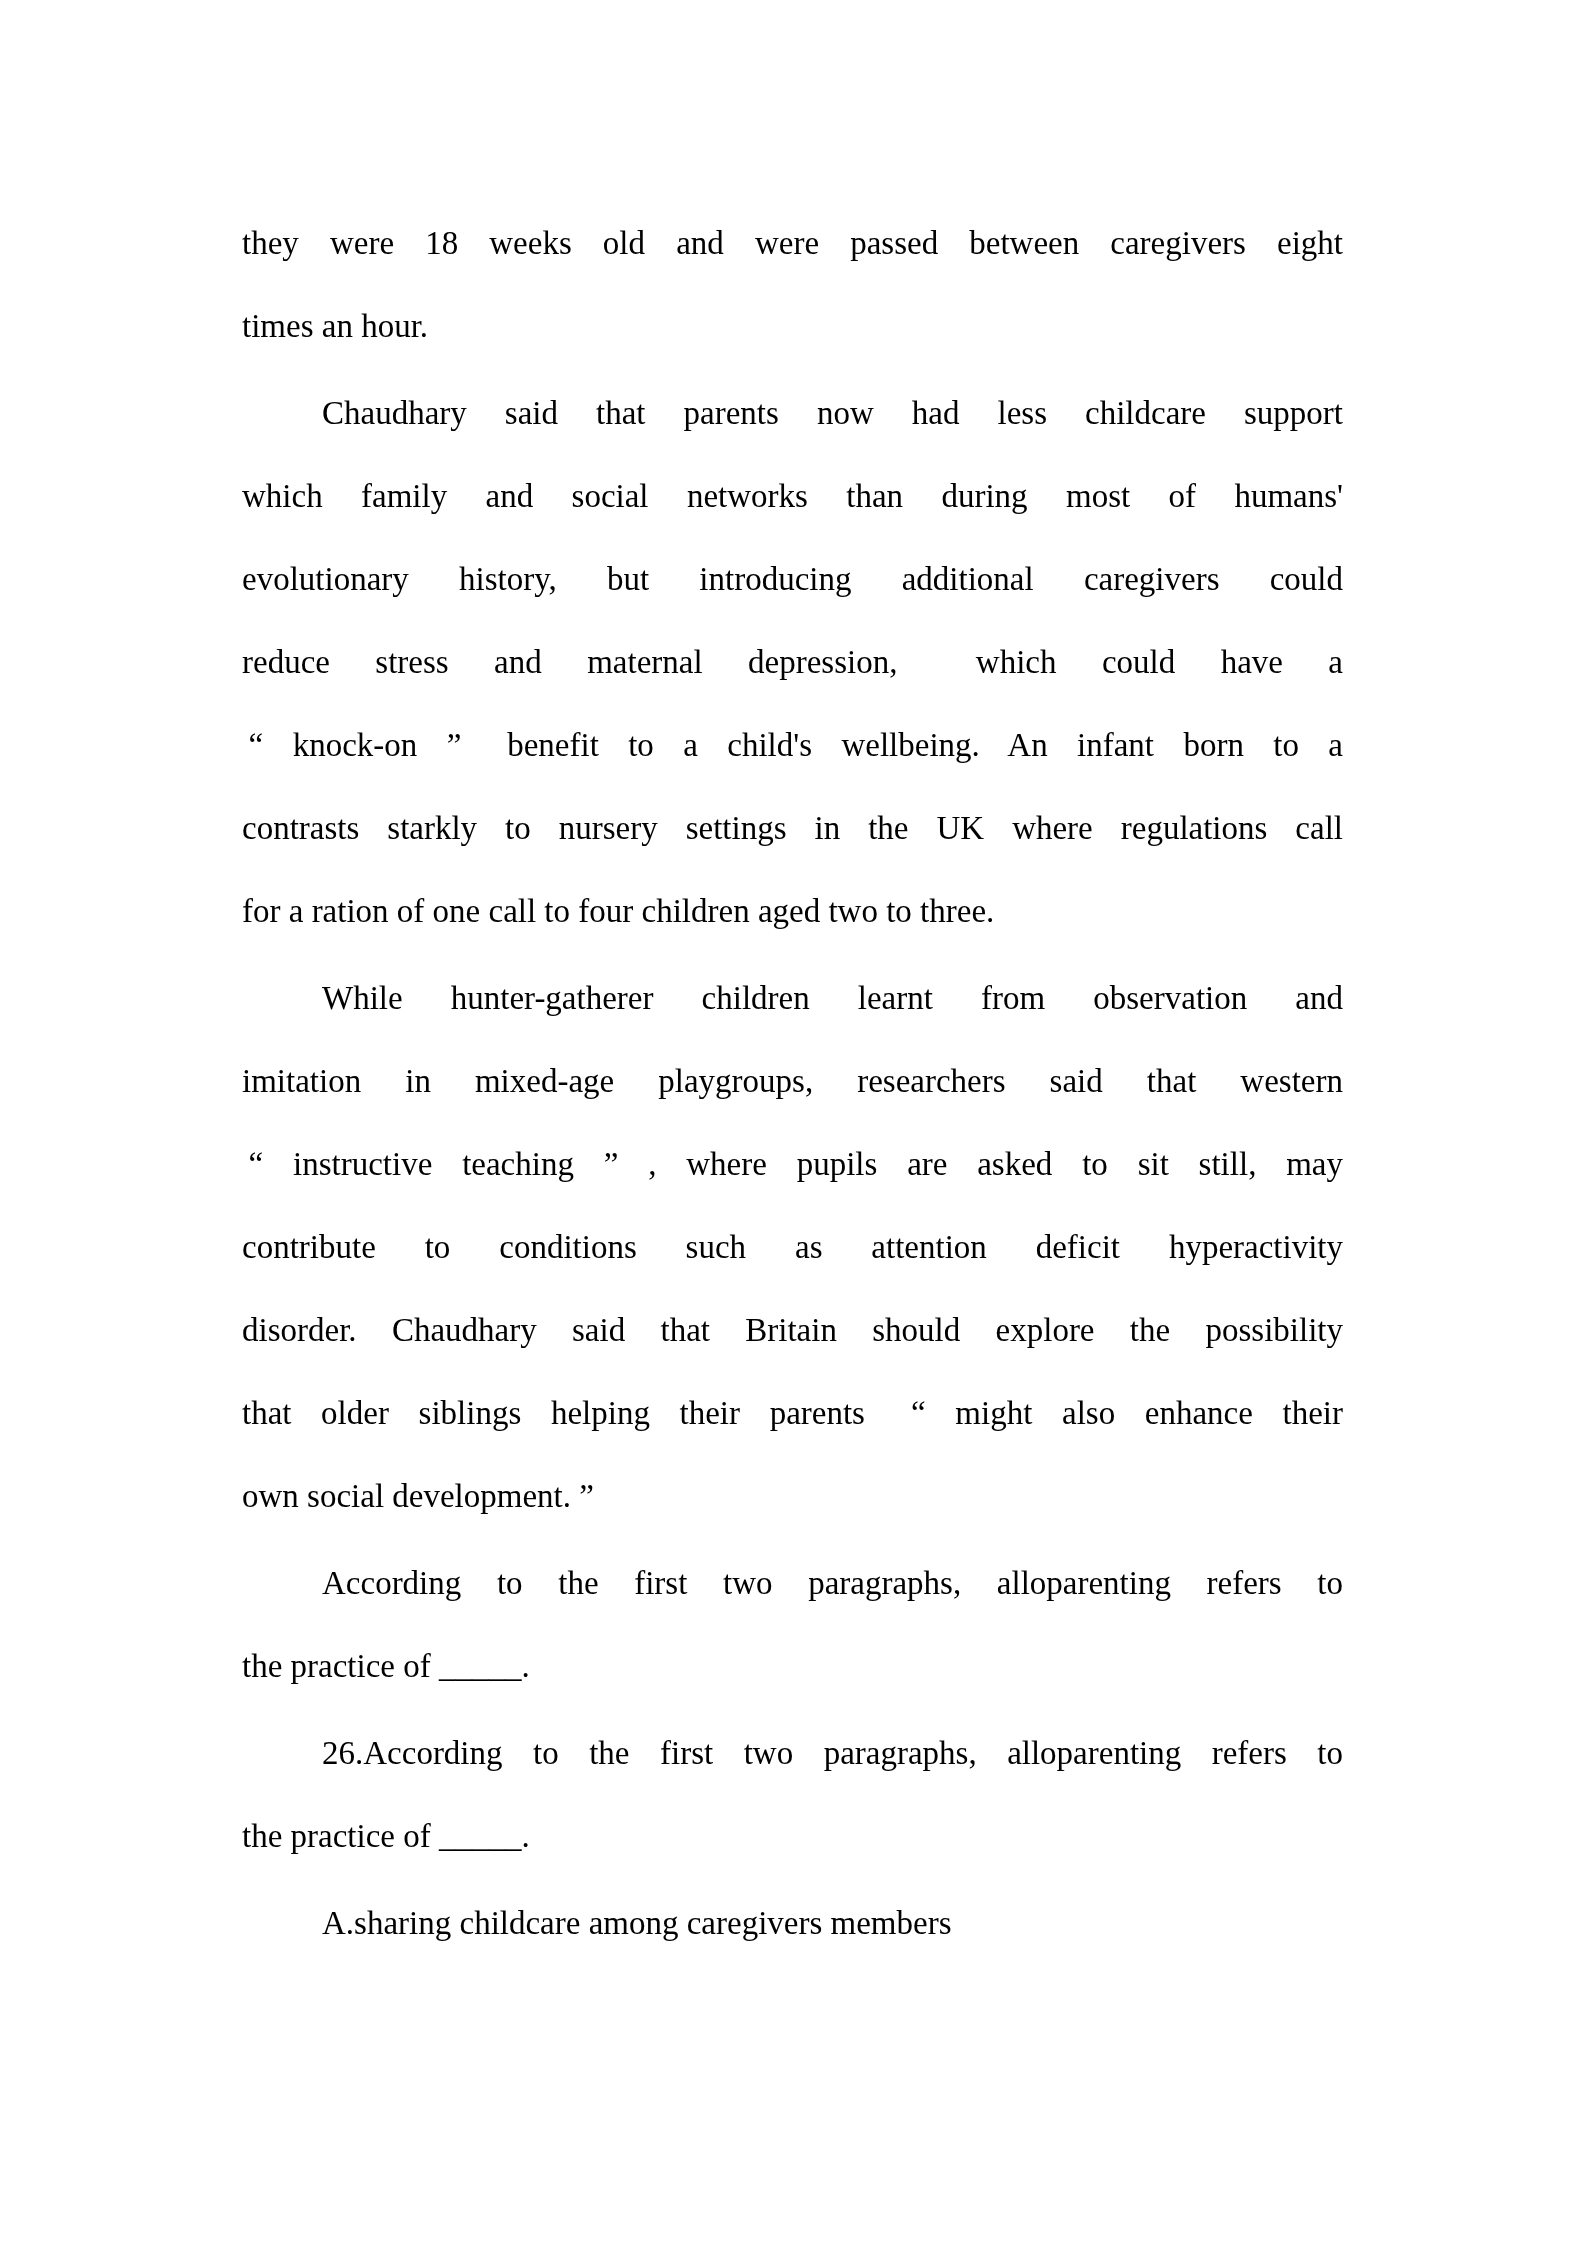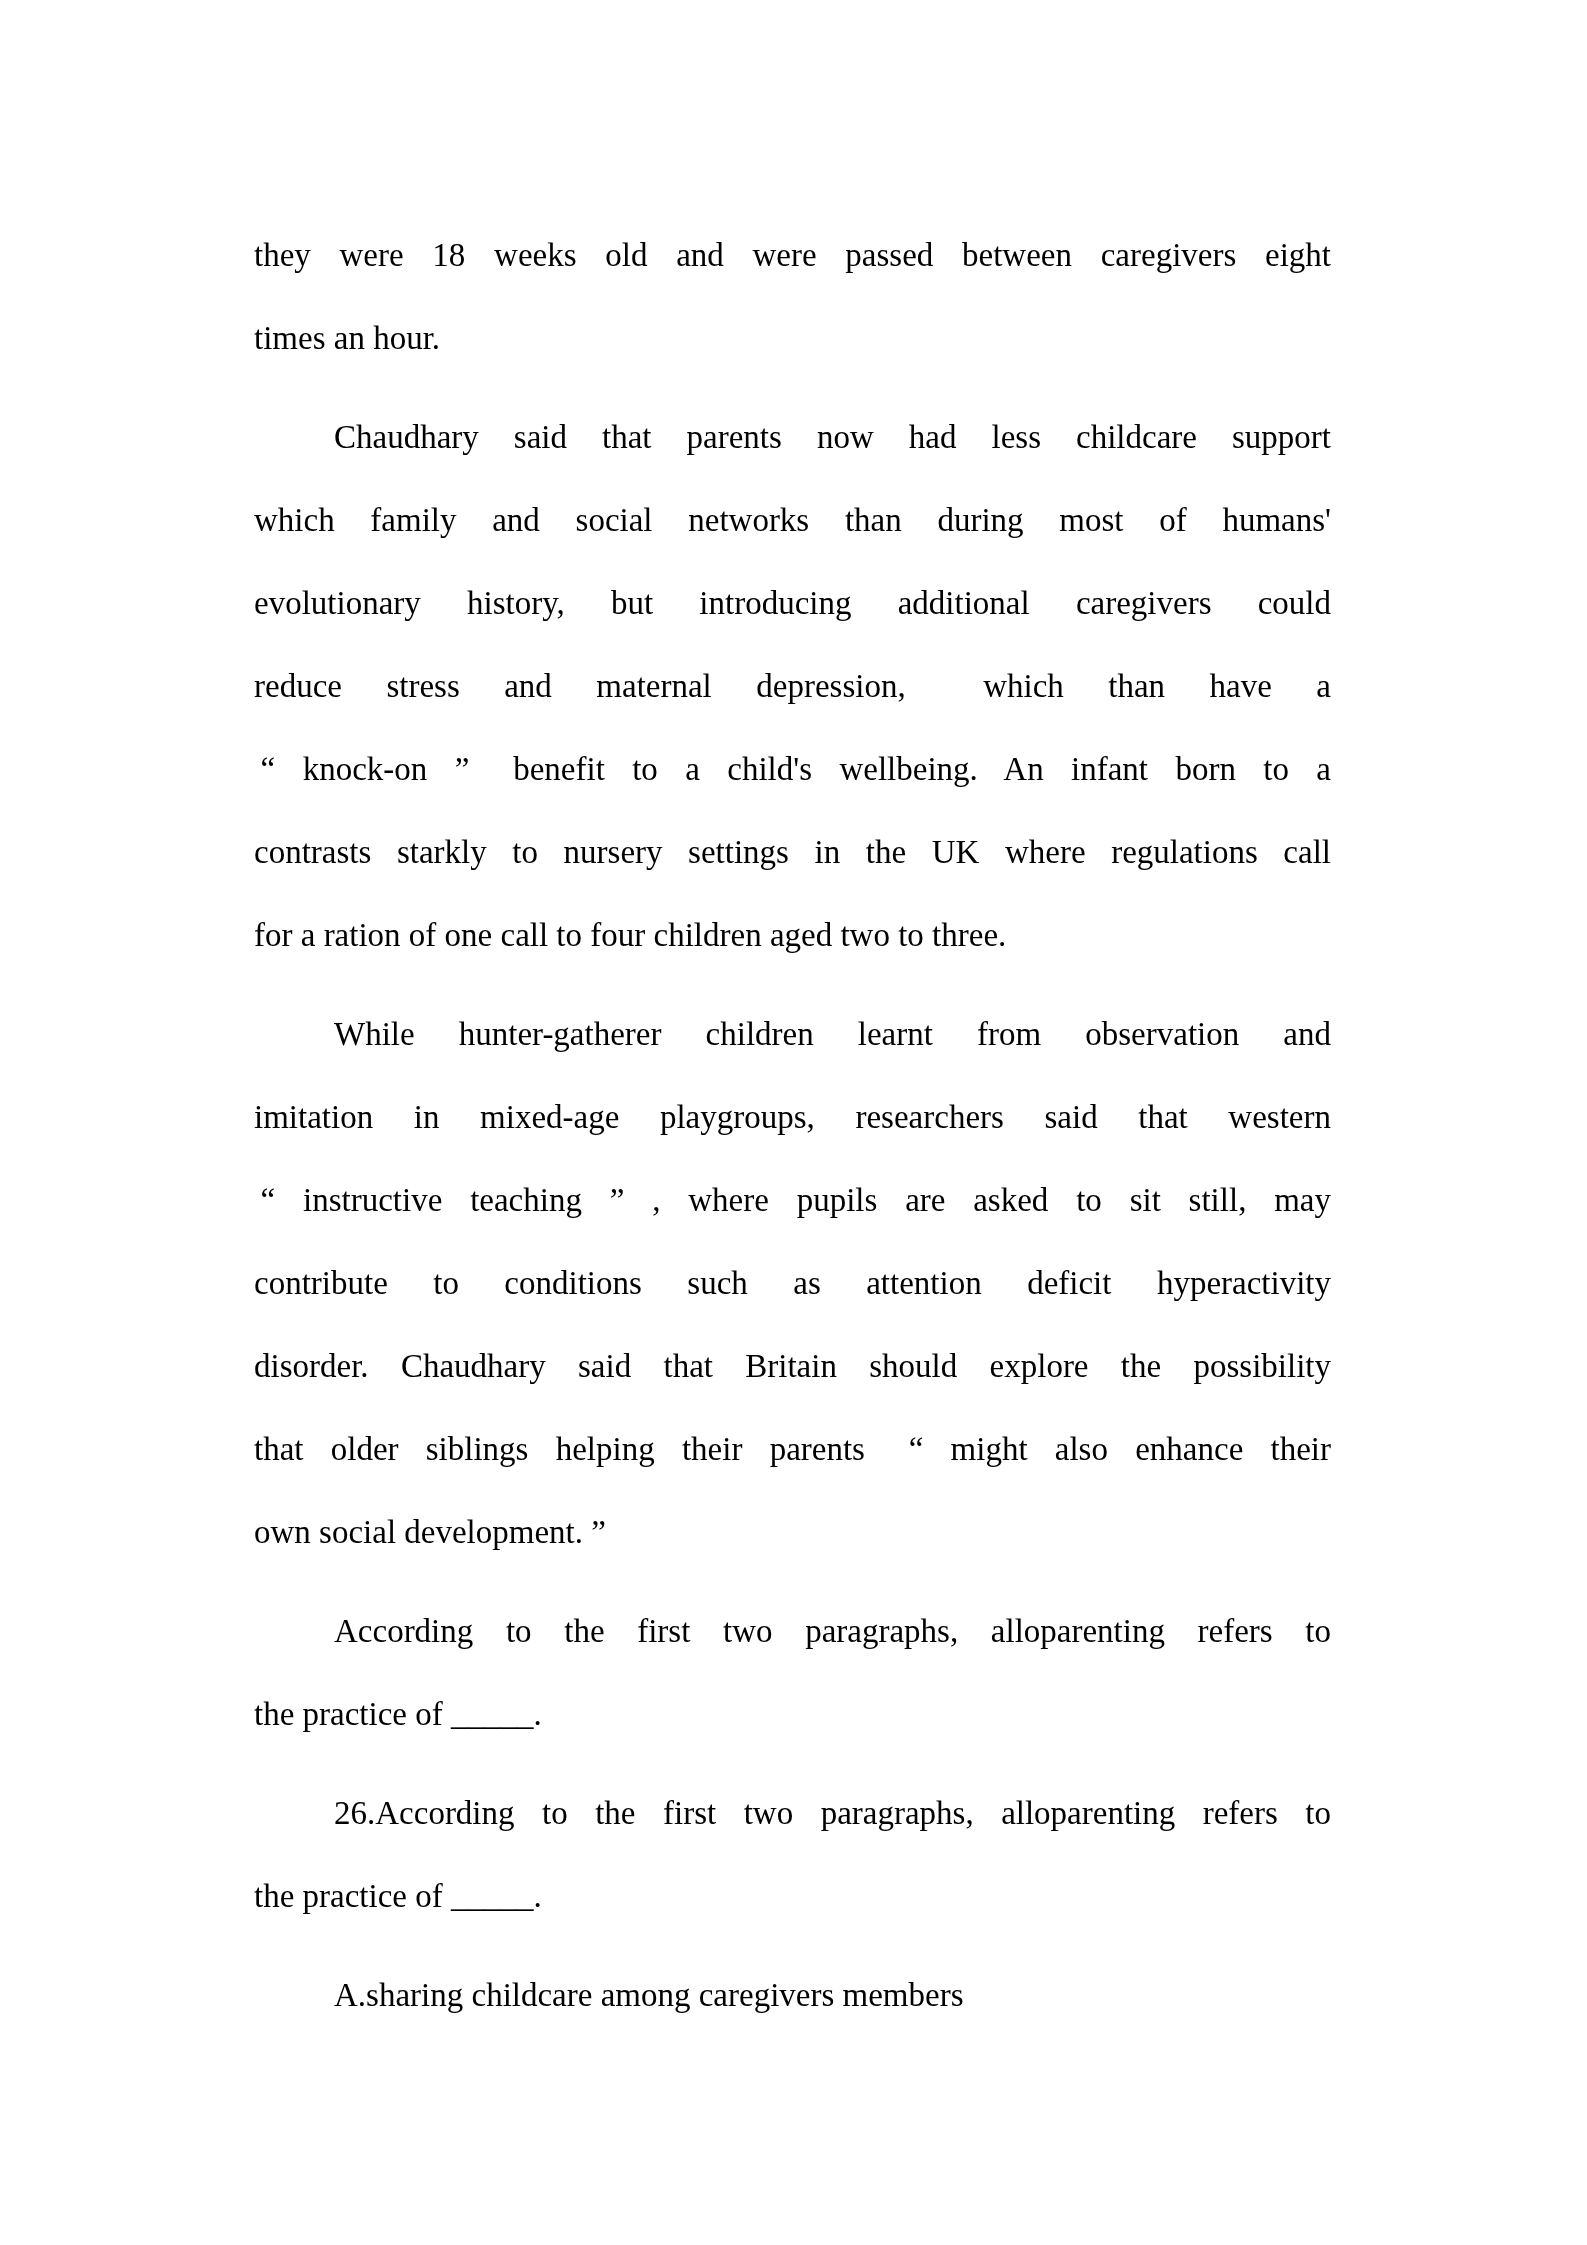--- a/index.html
+++ b/index.html
@@ -13,21 +13,21 @@
     width: 1587px;
     height: 2245px;
     margin: 0 auto;
     background: #ffffff;
     color: #000000;
     padding: 198px 240px 0 238px;
     font-family: "Liberation Serif", "DejaVu Serif", serif;
     font-size: 33px;
     overflow: hidden;
   }
-  .paragraph { margin: 16px; padding: 0; }
+  .paragraph { margin: 4px; padding: 0; }
   .line {
     height: 83px;
     line-height: 83px;
     text-align: justify;
     text-align-last: justify;
     -moz-text-align-last: justify;
     white-space: normal;
     overflow: visible;
   }
   .line.last {
@@ -42,21 +42,21 @@
 <div class="page">
   <div id="doc-body">
       <div class="paragraph">
         <div class="line">they were 18 weeks old and were passed between caregivers eight</div>
         <div class="line last">times an hour.</div>
       </div>
       <div class="paragraph">
         <div class="line indent">Chaudhary said that parents now had less childcare support</div>
         <div class="line">which family and social networks than during most of humans'</div>
         <div class="line">evolutionary history, but introducing additional caregivers could</div>
-        <div class="line">reduce stress and maternal depression,  which than have a</div>
+        <div class="line">reduce stress and maternal depression,  which could have a</div>
         <div class="line"> “ knock-on ”  benefit to a child's wellbeing. An infant born to a</div>
         <div class="line">contrasts starkly to nursery settings in the UK where regulations call</div>
         <div class="line last">for a ration of one call to four children aged two to three.</div>
       </div>
       <div class="paragraph">
         <div class="line indent">While hunter-gatherer children learnt from observation and</div>
         <div class="line">imitation in mixed-age playgroups, researchers said that western</div>
         <div class="line"> “ instructive teaching ” , where pupils are asked to sit still, may</div>
         <div class="line">contribute to conditions such as attention deficit hyperactivity</div>
         <div class="line">disorder. Chaudhary said that Britain should explore the possibility</div>

